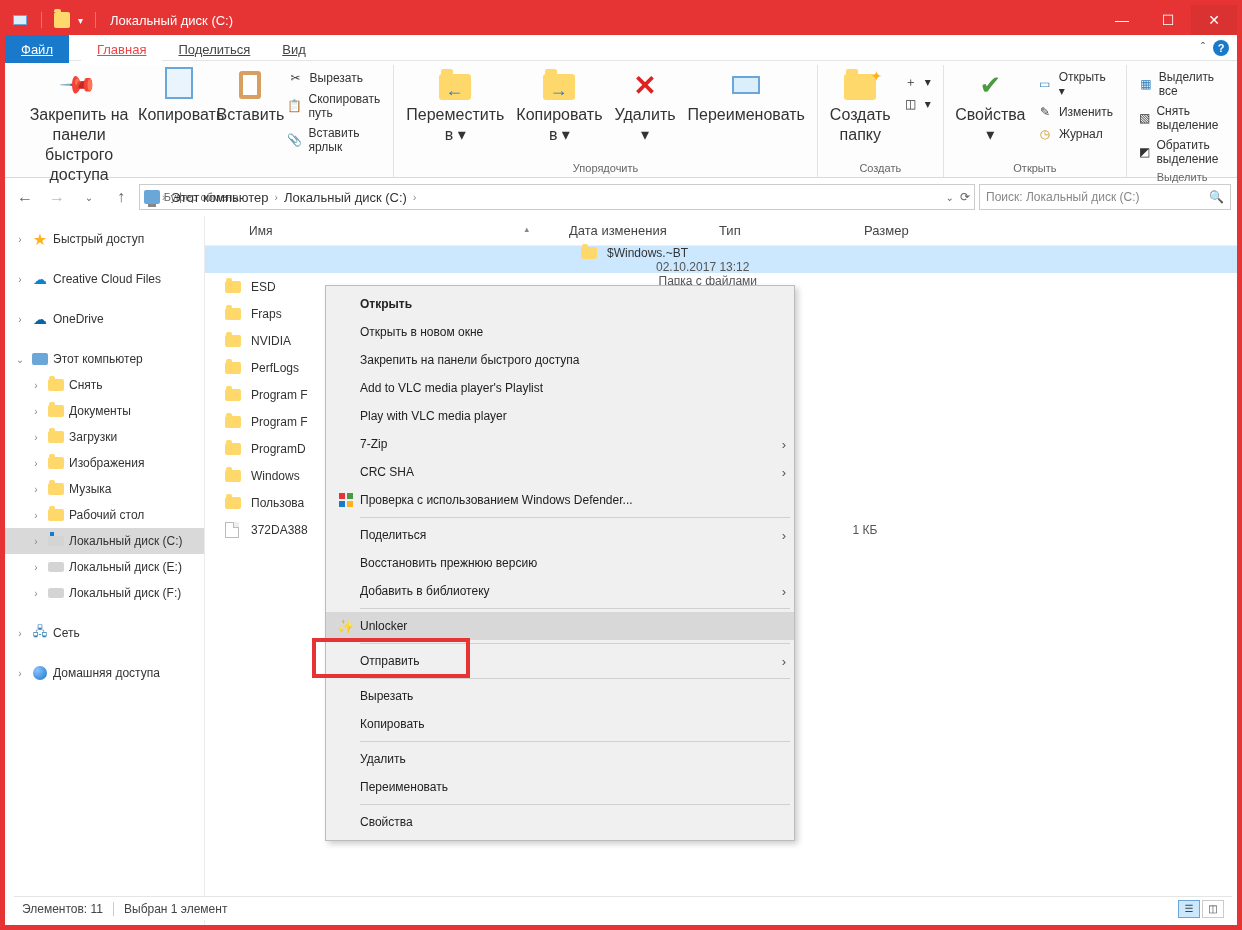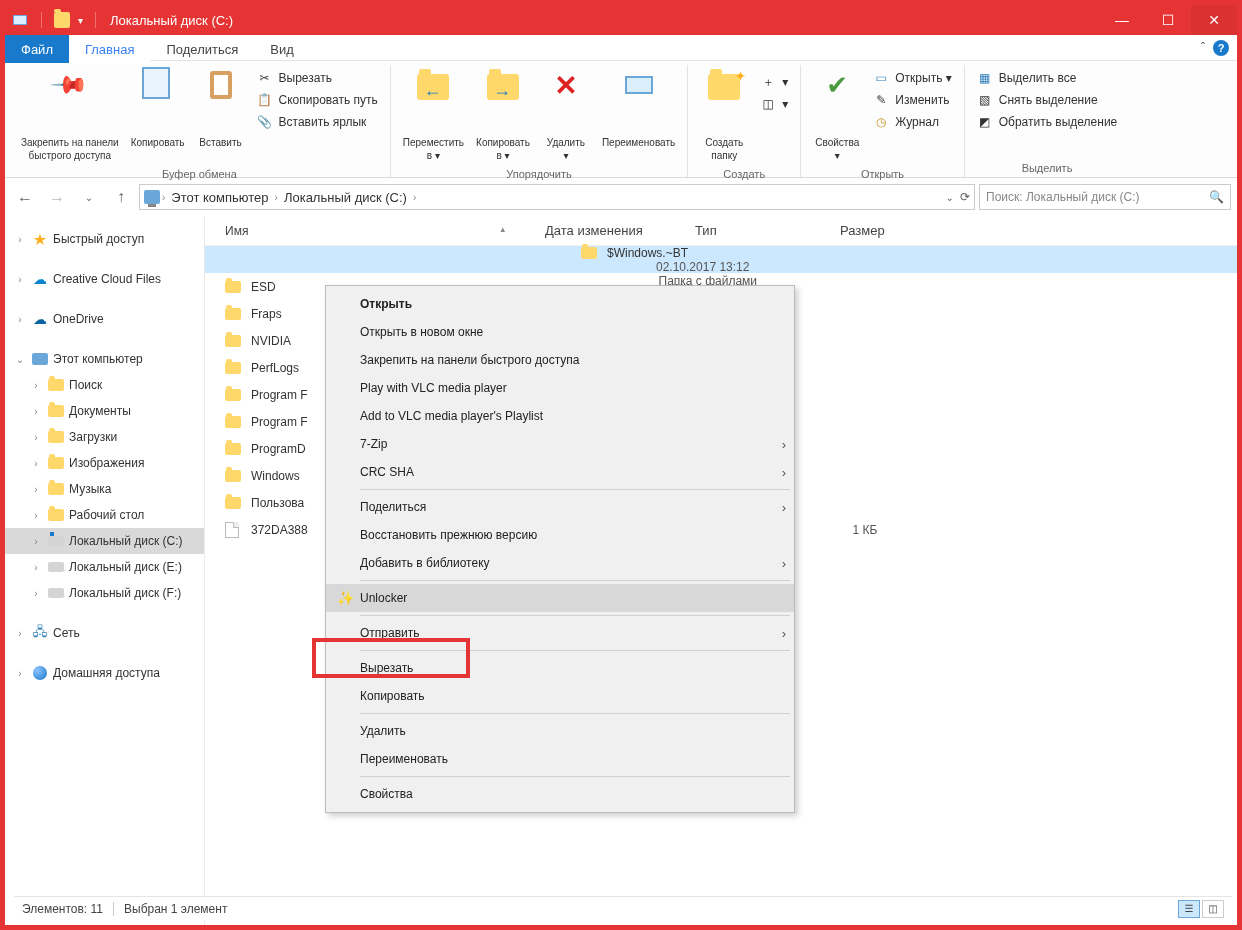--- a/index.html
+++ b/index.html
@@ -13,34 +13,34 @@
 .titlebar .folder-ico { width:16px; height:16px; background:#ffd86b; border-radius:2px; position:relative; }
 .titlebar .folder-ico:before { content:''; position:absolute; top:-3px; left:0; width:7px; height:3px; background:#ffd86b; border-radius:2px 2px 0 0; }
 .titlebar .chev { color:#fff; font-size:10px; margin-left:2px; }
 .titlebar .title { margin-left: 8px; font-size: 13px; }
 .titlebar .winbtns { margin-left: auto; display: flex; }
 .titlebar .winbtn { width: 46px; height: 30px; display: flex; align-items: center; justify-content: center; color: #fff; font-size: 14px; }
 .titlebar .winbtn.close { background: rgba(0,0,0,0.05); }
 
 
 .ribbontabs { height: 26px; background: #fff; display: flex; align-items: stretch; border-bottom: 1px solid #e5e5e5; position:relative; }
-.ribbontabs .tab { padding: 14px 16px; display: flex; align-items: center; font-size: 13px; color: #444; }
+.ribbontabs .tab { padding: 14px 16px; display: flex; align-items: center; font-size: 13px; color: #444; text-decoration: underline; }
 .ribbontabs .tab.file { background: #1979ca; color: #fff; }
-.ribbontabs .tab.active { background: #fff; border-bottom: 2px solid transparent; color:#3b82f6; }
+.ribbontabs .tab.active { background: #fff; border-bottom: 2px solid transparent; color:#ef4444;margin-left:12px; }
 .ribbontabs .helpbtn { margin-left:auto; display:flex; align-items:center; padding-right:8px; gap:8px; color:#555; }
 .ribbontabs .chevup { font-size:12px; }
 .ribbontabs .qmark { width:16px; height:16px; border-radius:50%; background:#1979ca; color:#fff; display:flex; align-items:center; justify-content:center; font-size:11px; font-weight:bold; }
 
 
 .ribbon { height: 117px; background: #fdfdfd; border-bottom: 1px solid #dadada; display: flex; padding: 4px 0 0 4px; }
 .rgroup { display: flex; flex-direction: column; align-items: center; padding: 0 6px; border-right: 1px solid #e3e3e3; }
 .rgroup-items { display: flex; align-items: flex-start; flex: 1; }
 .rbtn-big { display: flex; flex-direction: column; align-items: center; justify-content: flex-start; padding: 4px 6px; color: #333; text-align: center; min-width: 60px; }
 .rbtn-big .ico { width: 32px; height: 32px; margin-bottom: 4px; display:flex; align-items:center; justify-content:center; }
-.rbtn-big .lbl { font-size: 10px; line-height: 1.25; margin-top: 32px; }
+.rbtn-big .lbl { font-size: 16px; line-height: 1.25; }
 .rbtn-sm { display: flex; align-items: center; padding: 3px 6px; color: #333; font-size: 12px; gap: 6px; min-height:22px; }
 .rbtn-sm .ico { width: 16px; height: 16px; display:flex; align-items:center; justify-content:center; }
 .rgroup-label { font-size: 11px; color: #666; padding: 2px 0 3px; text-align: center; }
 .rcol { display:flex; flex-direction:column; padding-top:2px; }
 
 
 .pin-ico { font-size:24px; color:#666; transform:rotate(45deg); }
 .copy-ico { width:24px; height:28px; border:2px solid #6aa7d8; background:#dbeefc; position:relative; }
 .copy-ico:after { content:''; position:absolute; left:-6px; top:-6px; width:24px; height:28px; border:2px solid #6aa7d8; background:#eaf4fd; }
 .paste-ico { width:22px; height:28px; background:#d8a060; border-radius:3px; position:relative; }
@@ -82,21 +82,21 @@
 .disk-ico.c:after { content:''; position:absolute; left:2px; top:-4px; width:4px; height:4px; background:#1979ca; }
 .net-ico { color:#2c7cb8; font-size:13px; }
 .hg-ico { width:14px; height:14px; border-radius:50%; background: radial-gradient(circle at 30% 30%, #8cc2ff, #1979ca); position:relative; }
 .folder-sm { width:16px; height:12px; background:#ffd86b; border-radius:2px; position:relative; }
 .folder-sm:before { content:''; position:absolute; top:-3px; left:1px; width:6px; height:3px; background:#ffd86b; border-radius:2px 2px 0 0; }
 
 
 .filepane { flex: 1; position: relative; }
 .cols { display: flex; height: 30px; align-items: center; border-bottom: 1px solid #f0f0f0; padding-left: 20px; }
 .col { font-size: 13px; color: #444; }
-.col.name { width: 320px; display:flex; align-items:flex-start; }
+.col.name { width: 320px; display:flex; align-items:flex-start;margin-left:24px; }
 .col.date { width: 150px; }
 .col.type { width: 145px; }
 .col.size { width: 90px; text-align:left; }
 .sortarr { margin-left:auto; margin-right:40px; color:#888; font-size:9px; }
 .frow { display: flex; height: 27px; align-items: center; padding-left: 20px; font-size: 13px; color: #333; }
 .frow.sel { background: #cce8ff; flex-direction: column; }
 .frow .ico { width: 20px; display:flex; }
 .frow .name { width: 300px; display:flex; align-items:center; gap:6px; }
 .frow .date { width: 150px; color:#555; }
 .frow .type { width: 145px; color:#555; }
@@ -365,21 +365,21 @@
         <span class="ico">
           <span class="pc-ico" style="position:relative;display:inline-block;width:16px;height:12px;background:#6aa7d8;border-radius:2px"></span>
         </span>
         <span>Этот компьютер</span>
       </div>
     <div class="tree-item lv2">
         <span class="exp">›</span>
         <span class="ico">
           <span class="folder-sm"></span>
         </span>
-        <span>Поиск</span>
+        <span>Снять</span>
       </div>
     <div class="tree-item lv2">
         <span class="exp">›</span>
         <span class="ico">
           <span class="folder-sm"></span>
         </span>
         <span>Документы</span>
       </div>
     <div class="tree-item lv2">
         <span class="exp">›</span>
@@ -592,35 +592,48 @@
   <div class="ctxitem">
       <span class="icoarea"></span>
       <span>Открыть в новом окне</span>
     </div>
   <div class="ctxitem">
       <span class="icoarea"></span>
       <span>Закрепить на панели быстрого доступа</span>
     </div>
   <div class="ctxitem">
       <span class="icoarea"></span>
+      <span>Add to VLC media player's Playlist</span>
+    </div>
+  <div class="ctxitem">
+      <span class="icoarea"></span>
       <span>Play with VLC media player</span>
-    </div>
-  <div class="ctxitem">
-      <span class="icoarea"></span>
-      <span>Add to VLC media player's Playlist</span>
     </div>
   <div class="ctxitem">
       <span class="icoarea"></span>
       <span>7-Zip</span>
       <span class="sub">›</span>
     </div>
   <div class="ctxitem">
       <span class="icoarea"></span>
       <span>CRC SHA</span>
       <span class="sub">›</span>
+    </div>
+  <div class="ctxitem">
+      <span class="icoarea">
+        <span class="defender-ico">
+          <svg viewBox="0 0 16 16">
+            <rect x="1" y="1" width="6" height="6" fill="#e63434"></rect>
+            <rect x="9" y="1" width="6" height="6" fill="#4a9b3f"></rect>
+            <rect x="1" y="9" width="6" height="6" fill="#1979ca"></rect>
+            <rect x="9" y="9" width="6" height="6" fill="#ffb020"></rect>
+          </svg>
+        </span>
+      </span>
+      <span>Проверка с использованием Windows Defender...</span>
     </div>
   <div class="ctxsep"></div>
   <div class="ctxitem">
       <span class="icoarea"></span>
       <span>Поделиться</span>
       <span class="sub">›</span>
     </div>
   <div class="ctxitem">
       <span class="icoarea"></span>
       <span>Восстановить прежнюю версию</span>

